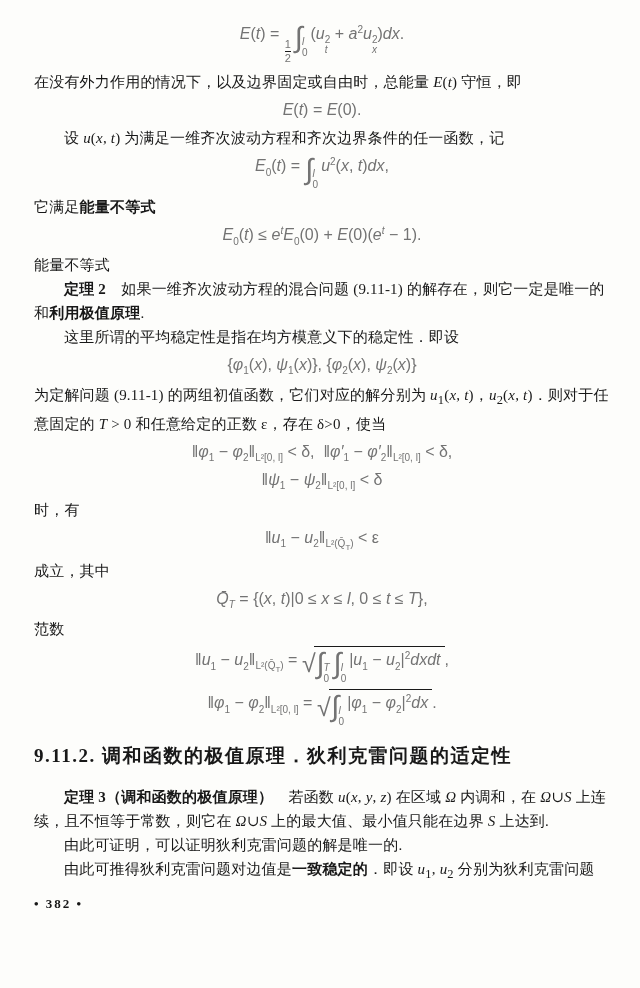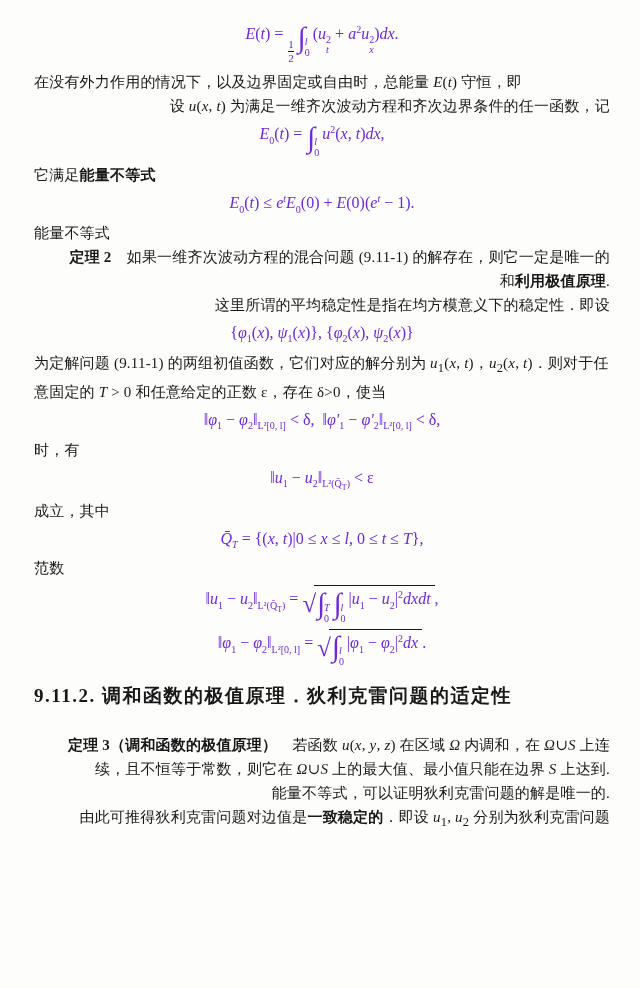--- a/index.html
+++ b/index.html
@@ -6,40 +6,40 @@
   html,body { margin:0; padding:0; background:#e8e8e4; }
   .page {
     width:640px; min-height:988px; margin:0 auto;
     background:#fdfdfb; color:#181818;
     padding:18px 30px 14px 34px;
     font-family:"Liberation Serif","DejaVu Serif",serif;
     overflow:hidden;
   }
   .t { margin:0; font-size:15px; line-height:24px; letter-spacing:0.2px; }
   .t b { font-weight:700; }
-  .ind { text-indent:2em;text-align:right; }
+  .ind { text-indent:2em; }
   .boldline { font-weight:400; }
   .fml {
-    text-align:center; font-size:16px; color:#6d28d9;
-    font-family:Liberation Serif, serif;
+    text-align:center; font-size:16px; color:#737373;
+    font-family:Liberation Sans, sans-serif;
     margin:5px 0; line-height:1.35;
   }
   .fml sub, .fml sup { font-size:10px; }
   .fml sub sub { font-size:8px; }
   .big { font-size:29px; font-style:normal; line-height:0; vertical-align:-0.28em; padding:0 1px; }
   .il { display:inline-flex; flex-direction:column; font-size:10px; line-height:1.1;
         vertical-align:-0.6em; text-align:left; margin:0 3px 0 -2px; }
   .st { display:inline-flex; flex-direction:column; font-size:10px; line-height:1.05;
         vertical-align:-0.35em; text-align:left; }
   .fr { display:inline-flex; flex-direction:column; font-size:11px; line-height:1.2;
         vertical-align:-0.75em; text-align:center; margin:0 3px 0 1px; }
   .fr span:last-child { border-top:1px solid #1a1a1a; }
   .rt { font-size:25px; font-style:normal; line-height:0; vertical-align:-0.3em; margin-right:-2px; }
   .ol { display:inline-block; border-top:1.2px solid #1a1a1a; padding:2px 4px 0 2px; }
-  .sec { font-size:19px; font-weight:700; margin:16px 0 24px; letter-spacing:1.5px;
+  .sec { font-size:19px; font-weight:700; margin:16px 0 16px; letter-spacing:1.5px;
          font-family:"Liberation Serif","DejaVu Serif",serif; }
   .footer { font-size:13px; letter-spacing:2px; margin-top:10px; font-weight:700; }
 </style>
 </head>
 <body>
 
 <main class="page">
 
   <div class="fml"><i>E</i>(<i>t</i>) = <span class="fr">
         <span>1</span>
@@ -50,20 +50,21 @@
       </span>(<i>u</i><span class="st">
         <span>2</span>
         <span><i>t</i></span>
       </span> + <i>a</i><sup>2</sup><i>u</i><span class="st">
         <span>2</span>
         <span><i>x</i></span>
       </span>)<i>dx</i>.</div>
 
   <p class="t">在没有外力作用的情况下，以及边界固定或自由时，总能量 <i>E</i>(<i>t</i>) 守恒，即</p>
 
+  <div class="fml"><i>E</i>(<i>t</i>) = <i>E</i>(0).</div>
 
   <p class="t ind">设 <i>u</i>(<i>x</i>, <i>t</i>) 为满足一维齐次波动方程和齐次边界条件的任一函数，记</p>
 
   <div class="fml"><i>E</i><sub>0</sub>(<i>t</i>) = <span class="big">∫</span><span class="il">
         <span><i>l</i></span>
         <span>0</span>
       </span><i>u</i><sup>2</sup>(<i>x</i>, <i>t</i>)<i>dx</i>,</div>
 
   <p class="t">它满足<b>能量不等式</b></p>
 
@@ -74,20 +75,21 @@
   <p class="t ind"><b>定理 2</b>　如果一维齐次波动方程的混合问题 (9.11-1) 的解存在，则它一定是唯一的和<b>利用极值原理</b>.</p>
 
   <p class="t ind">这里所谓的平均稳定性是指在均方模意义下的稳定性．即设</p>
 
   <div class="fml">{<i>φ</i><sub>1</sub>(<i>x</i>), <i>ψ</i><sub>1</sub>(<i>x</i>)}, {<i>φ</i><sub>2</sub>(<i>x</i>), <i>ψ</i><sub>2</sub>(<i>x</i>)}</div>
 
   <p class="t">为定解问题 (9.11-1) 的两组初值函数，它们对应的解分别为 <i>u</i><sub>1</sub>(<i>x</i>, <i>t</i>)，<i>u</i><sub>2</sub>(<i>x</i>, <i>t</i>)．则对于任意固定的 <i>T</i> &gt; 0 和任意给定的正数 ε，存在 δ&gt;0，使当</p>
 
   <div class="fml">‖<i>φ</i><sub>1</sub> − <i>φ</i><sub>2</sub>‖<sub>L²[0, l]</sub> &lt; δ,&nbsp;&nbsp;‖<i>φ′</i><sub>1</sub> − <i>φ′</i><sub>2</sub>‖<sub>L²[0, l]</sub> &lt; δ,</div>
 
+  <div class="fml">‖<i>ψ</i><sub>1</sub> − <i>ψ</i><sub>2</sub>‖<sub>L²[0, l]</sub> &lt; δ</div>
 
   <p class="t">时，有</p>
 
   <div class="fml">‖<i>u</i><sub>1</sub> − <i>u</i><sub>2</sub>‖<sub>L²(Q̄<sub>T</sub>)</sub> &lt; ε</div>
 
   <p class="t">成立，其中</p>
 
   <div class="fml"><i>Q̄</i><sub><i>T</i></sub> = {(<i>x</i>, <i>t</i>)|0 ≤ <i>x</i> ≤ <i>l</i>, 0 ≤ <i>t</i> ≤ <i>T</i>},</div>
 
   <p class="t boldline">范数</p>
@@ -102,19 +104,20 @@
 
   <div class="fml">‖<i>φ</i><sub>1</sub> − <i>φ</i><sub>2</sub>‖<sub>L²[0, l]</sub> = <span class="rt">√</span><span class="ol"><span class="big">∫</span><span class="il">
           <span><i>l</i></span>
           <span>0</span>
         </span>|<i>φ</i><sub>1</sub> − <i>φ</i><sub>2</sub>|<sup>2</sup><i>dx</i></span>.</div>
 
   <h2 class="sec">9.11.2. 调和函数的极值原理．狄利克雷问题的适定性</h2>
 
   <p class="t ind"><b>定理 3（调和函数的极值原理）</b>　若函数 <i>u</i>(<i>x</i>, <i>y</i>, <i>z</i>) 在区域 <i>Ω</i> 内调和，在 <i>Ω</i>∪<i>S</i> 上连续，且不恒等于常数，则它在 <i>Ω</i>∪<i>S</i> 上的最大值、最小值只能在边界 <i>S</i> 上达到.</p>
 
-  <p class="t ind">能量不等式，可以证明狄利克雷问题的解是唯一的.</p>
+  <p class="t ind">由此可证明，可以证明狄利克雷问题的解是唯一的.</p>
 
 
   <p class="t ind">由此可推得狄利克雷问题对边值是<b>一致稳定的</b>．即设 <i>u</i><sub>1</sub>, <i>u</i><sub>2</sub> 分别为狄利克雷问题</p>
 
+  <div class="footer">• 382 •</div>
 
 </main>
 
 </body></html>

